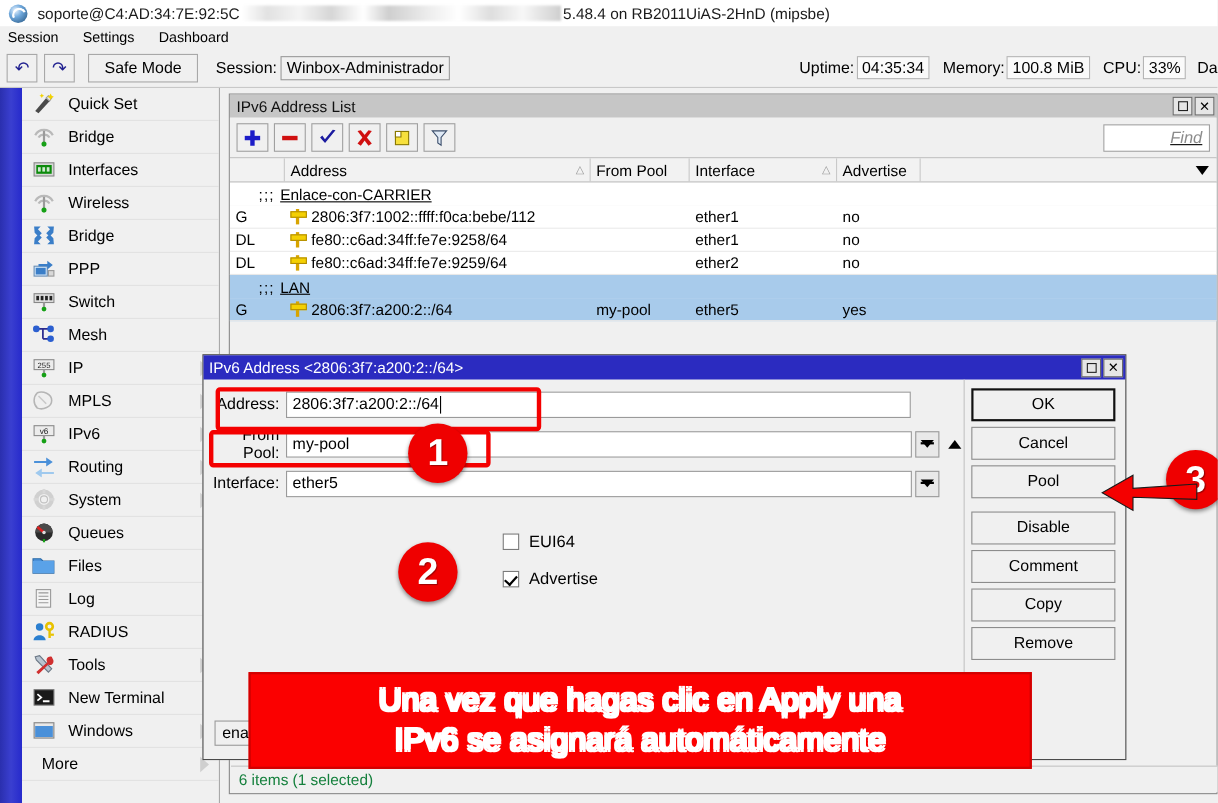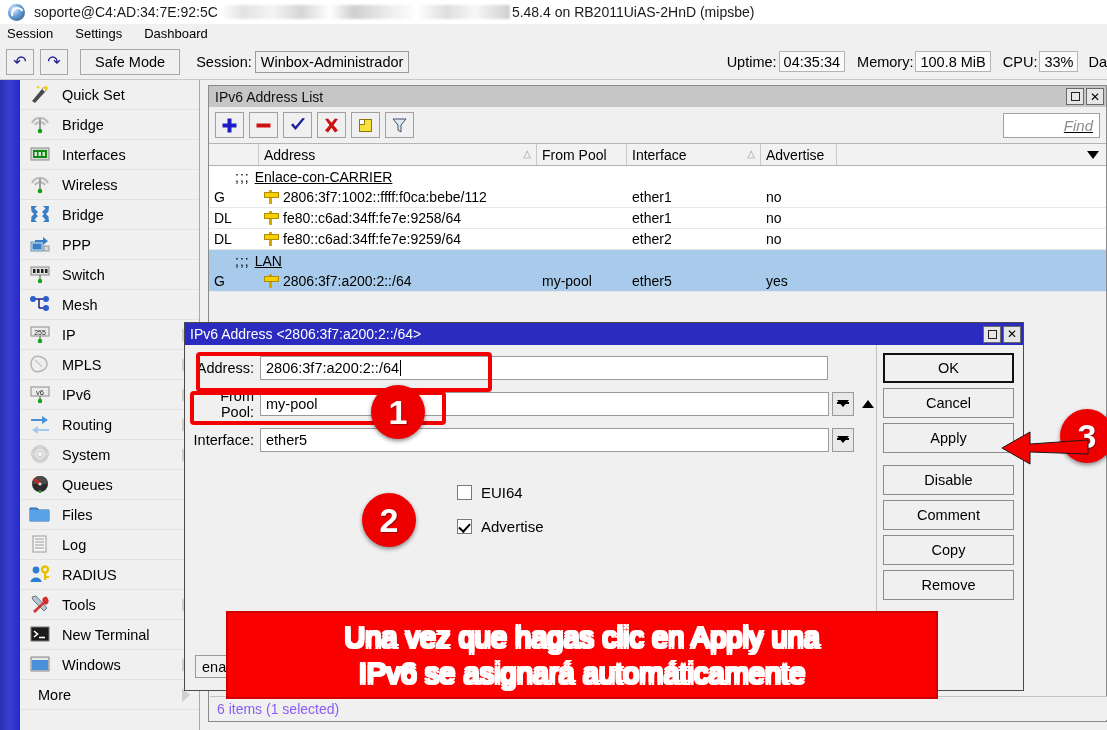--- a/index.html
+++ b/index.html
@@ -177,21 +177,21 @@
     background:#f4d003; border:1px solid #b28c00;
   }
   .cmt-row { height: 21px; display: flex; align-items: center; font-size: 14px; background: #ffffff; }
   .cmt-row.sel { background: #a8cbeb; }
   .cmt-marks { color:#000; padding-left: 26px; letter-spacing:1px; font-size:14px; }
   .cmt-text { margin-left: 5px; text-decoration: underline; }
 
   .status-bar {
     position: absolute; left: 1px; bottom: 1px; width: 897px; height: 24px;
     background: #f0f0f0; border-top: 1px solid #c2c2c2;
-    display: flex; align-items: center; padding-left: 7px; font-size: 14px; color: #8b5cf6;
+    display: flex; align-items: center; padding-left: 7px; font-size: 14px; color: #15803d;
   }
 
   
   .dlg {
     position: absolute; left: 184px; top: 322px; width: 840px; height: 369px;
     background: #f0f0f0; border: 1px solid #4a4a4a;
   }
   .dlg-title {
     height: 22px; background: #2b2bc0;
     display: flex; align-items: center; padding-left: 5px;
@@ -689,21 +689,21 @@
             <span>Advertise</span>
           </div>
         </div>
 
         <div class="enab-box">enab</div>
       </div>
 
       <div class="btncol" id="dlgbtns">
           <div class="dbtn primary">OK</div>
           <div class="dbtn">Cancel</div>
-          <div class="dbtn">Apply</div>
+          <div class="dbtn">Pool</div>
           <div class="dbtn gap">Disable</div>
           <div class="dbtn">Comment</div>
           <div class="dbtn">Copy</div>
           <div class="dbtn">Remove</div>
         </div>
     </div>
   </div>
 
   <div class="hl-box" style="left:196px; top:352px; width:296px; height:40px;"></div>
   <div class="hl-box" style="left:190px; top:391px; width:256px; height:34px;"></div>

